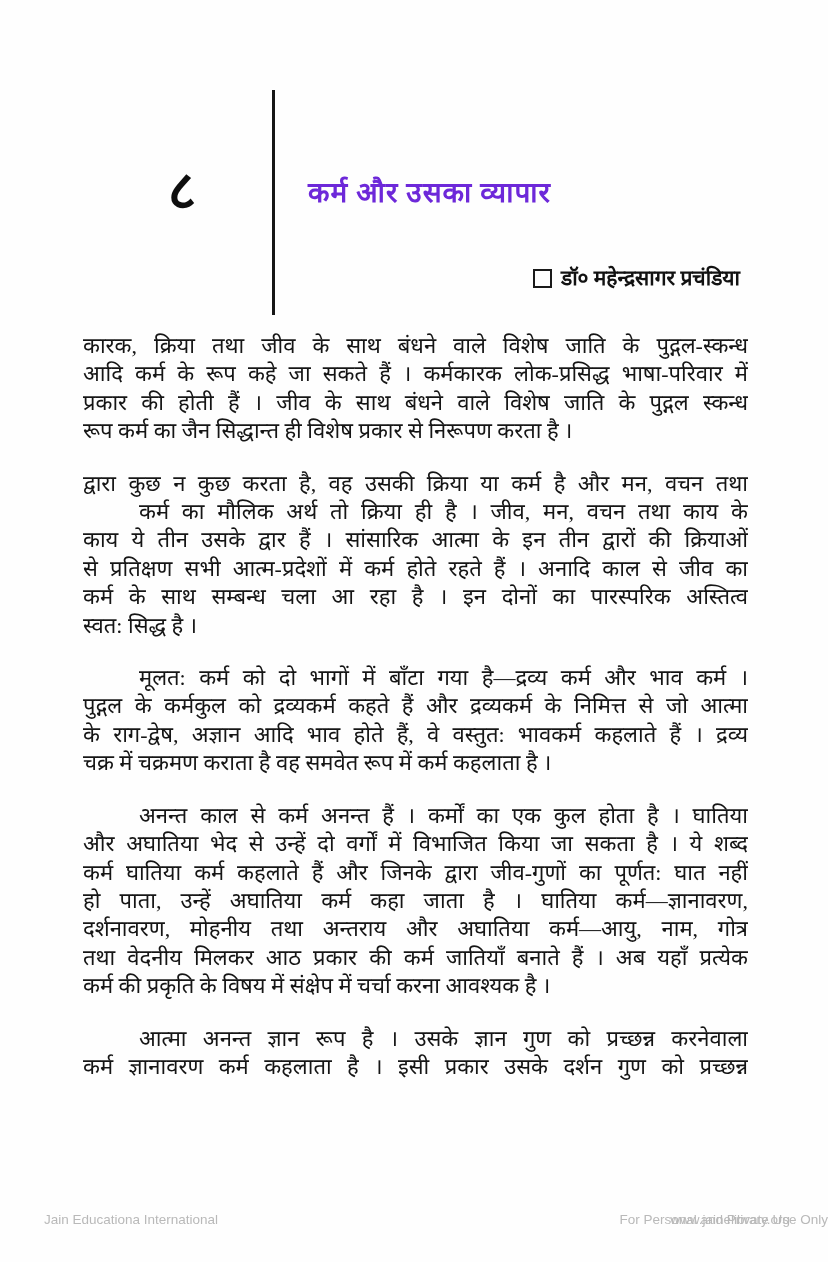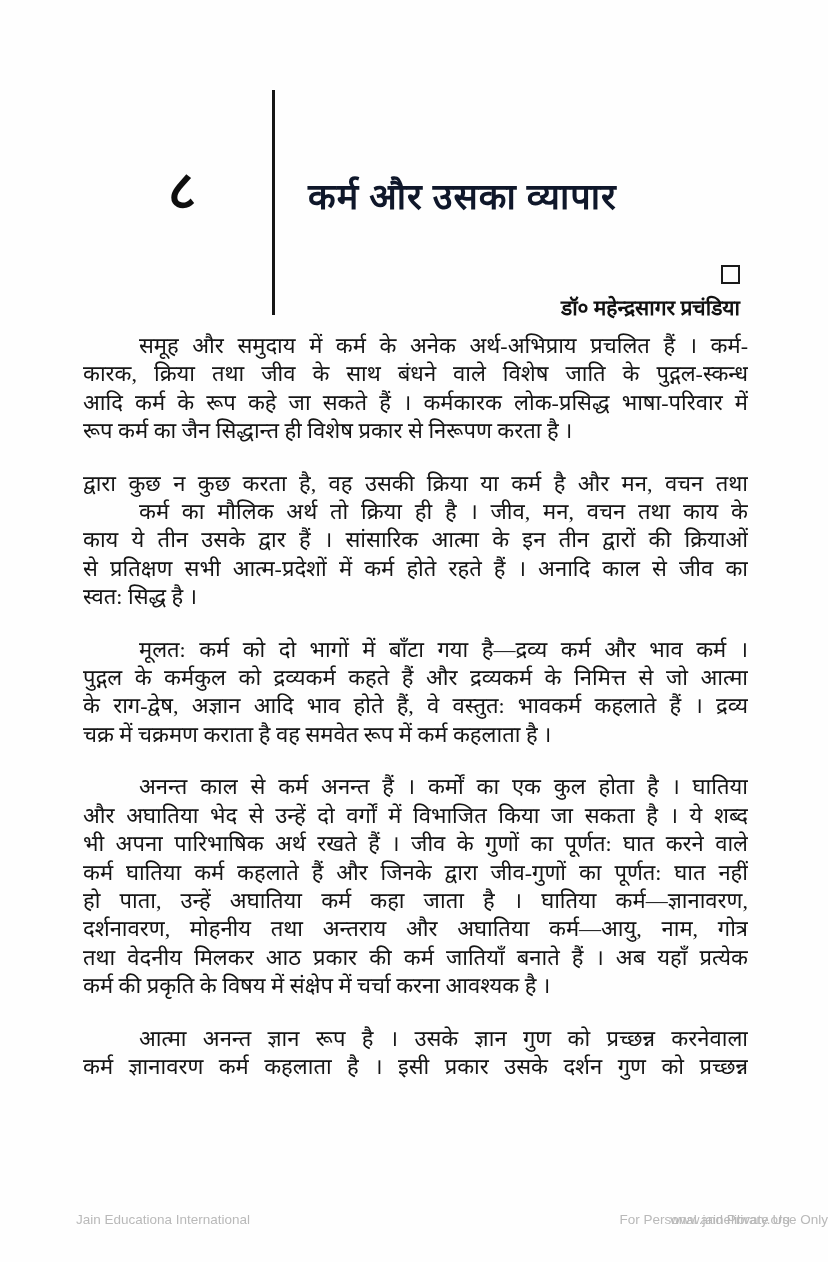--- a/index.html
+++ b/index.html
@@ -32,38 +32,37 @@
     top: 90px;
     width: 3px;
     height: 225px;
     background: #161616;
   }
   .chapter-title {
     position: absolute;
     left: 308px;
     top: 176px;
     width: 470px;
-    font-size: 36px;
+    font-size: 28px;
     font-weight: bold;
     letter-spacing: 1px;
-    color: #0f172a;
+    color: #6d28d9;
     line-height: 1.2;
     white-space: nowrap;
   }
   .byline {
     position: absolute;
     top: 263px;
     right: 88px;
     display: flex;
-    align-items: flex-end;
+    align-items: center;
     gap: 9px;
     font-size: 21px;
     font-weight: bold;
     color: #121212;
-    flex-direction: column;
   }
   .square-icon {
     display: inline-block;
     width: 19px;
     height: 19px;
     border: 2.5px solid #1a1a1a;
     box-sizing: border-box;
     margin-top: 2px;
   }
 
@@ -91,21 +90,20 @@
   
   .footer {
     position: absolute;
     left: 0;
     right: 0;
     top: 1212px;
     height: 20px;
     font-family: "Liberation Sans", sans-serif;
     font-size: 13.5px;
     color: #b9b9b9;
-    margin-left: 32px;
   }
   .footer-left   { position: absolute; left: 44px; }
   .footer-center { position: absolute; left: 0; right: 0; text-align: right; }
   .footer-right  { position: absolute; right: 38px; }
 </style>
 </head>
 <body>
 
 <div class="page">
 
@@ -116,42 +114,42 @@
   <div class="chapter-title">कर्म और उसका व्यापार</div>
 
   <div class="byline">
     <span class="square-icon"></span>
     <span>डॉ० महेन्द्रसागर प्रचंडिया</span>
   </div>
 
   <div class="body-text">
 
   <div class="para">
-        <div class="line first">समूह और समुदाय में कर्म के अनेक अर्थ-अभिप्राय प्रचलित हैं । कर्म-</div>
         <div class="line">कारक, क्रिया तथा जीव के साथ बंधने वाले विशेष जाति के पुद्गल-स्कन्ध</div>
         <div class="line">आदि कर्म के रूप कहे जा सकते हैं । कर्मकारक लोक-प्रसिद्ध भाषा-परिवार में</div>
+        <div class="line">प्रकार की होती हैं । जीव के साथ बंधने वाले विशेष जाति के पुद्गल स्कन्ध</div>
         <div class="line last">रूप कर्म का जैन सिद्धान्त ही विशेष प्रकार से निरूपण करता है ।</div>
       </div>
       <div class="para">
         <div class="line">द्वारा कुछ न कुछ करता है, वह उसकी क्रिया या कर्म है और मन, वचन तथा</div>
         <div class="line first">कर्म का मौलिक अर्थ तो क्रिया ही है । जीव, मन, वचन तथा काय के</div>
         <div class="line">काय ये तीन उसके द्वार हैं । सांसारिक आत्मा के इन तीन द्वारों की क्रियाओं</div>
         <div class="line">से प्रतिक्षण सभी आत्म-प्रदेशों में कर्म होते रहते हैं । अनादि काल से जीव का</div>
+        <div class="line">कर्म के साथ सम्बन्ध चला आ रहा है । इन दोनों का पारस्परिक अस्तित्व</div>
         <div class="line last">स्वत: सिद्ध है ।</div>
       </div>
       <div class="para">
         <div class="line first">मूलत: कर्म को दो भागों में बाँटा गया है—द्रव्य कर्म और भाव कर्म ।</div>
         <div class="line">पुद्गल के कर्मकुल को द्रव्यकर्म कहते हैं और द्रव्यकर्म के निमित्त से जो आत्मा</div>
         <div class="line">के राग-द्वेष, अज्ञान आदि भाव होते हैं, वे वस्तुत: भावकर्म कहलाते हैं । द्रव्य</div>
         <div class="line last">चक्र में चक्रमण कराता है वह समवेत रूप में कर्म कहलाता है ।</div>
       </div>
       <div class="para">
         <div class="line first">अनन्त काल से कर्म अनन्त हैं । कर्मों का एक कुल होता है । घातिया</div>
         <div class="line">और अघातिया भेद से उन्हें दो वर्गों में विभाजित किया जा सकता है । ये शब्द</div>
-        <div class="line">भी अपना पारिभाषिक अर्थ रखते हैं । जीव के गुणों का पूर्णत: घात करने वाले</div>
         <div class="line">कर्म घातिया कर्म कहलाते हैं और जिनके द्वारा जीव-गुणों का पूर्णत: घात नहीं</div>
         <div class="line">हो पाता, उन्हें अघातिया कर्म कहा जाता है । घातिया कर्म—ज्ञानावरण,</div>
         <div class="line">दर्शनावरण, मोहनीय तथा अन्तराय और अघातिया कर्म—आयु, नाम, गोत्र</div>
         <div class="line">तथा वेदनीय मिलकर आठ प्रकार की कर्म जातियाँ बनाते हैं । अब यहाँ प्रत्येक</div>
         <div class="line last">कर्म की प्रकृति के विषय में संक्षेप में चर्चा करना आवश्यक है ।</div>
       </div>
       <div class="para">
         <div class="line first">आत्मा अनन्त ज्ञान रूप है । उसके ज्ञान गुण को प्रच्छन्न करनेवाला</div>
         <div class="line">कर्म ज्ञानावरण कर्म कहलाता है । इसी प्रकार उसके दर्शन गुण को प्रच्छन्न</div>
       </div>

